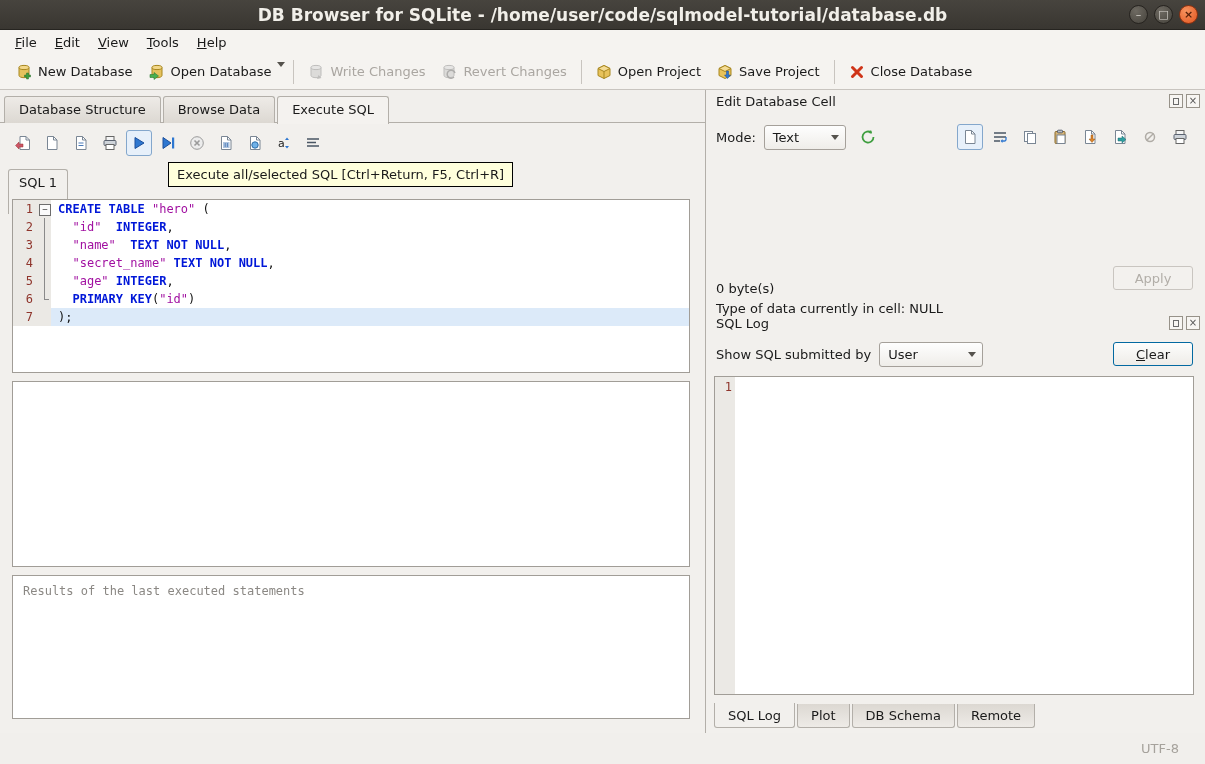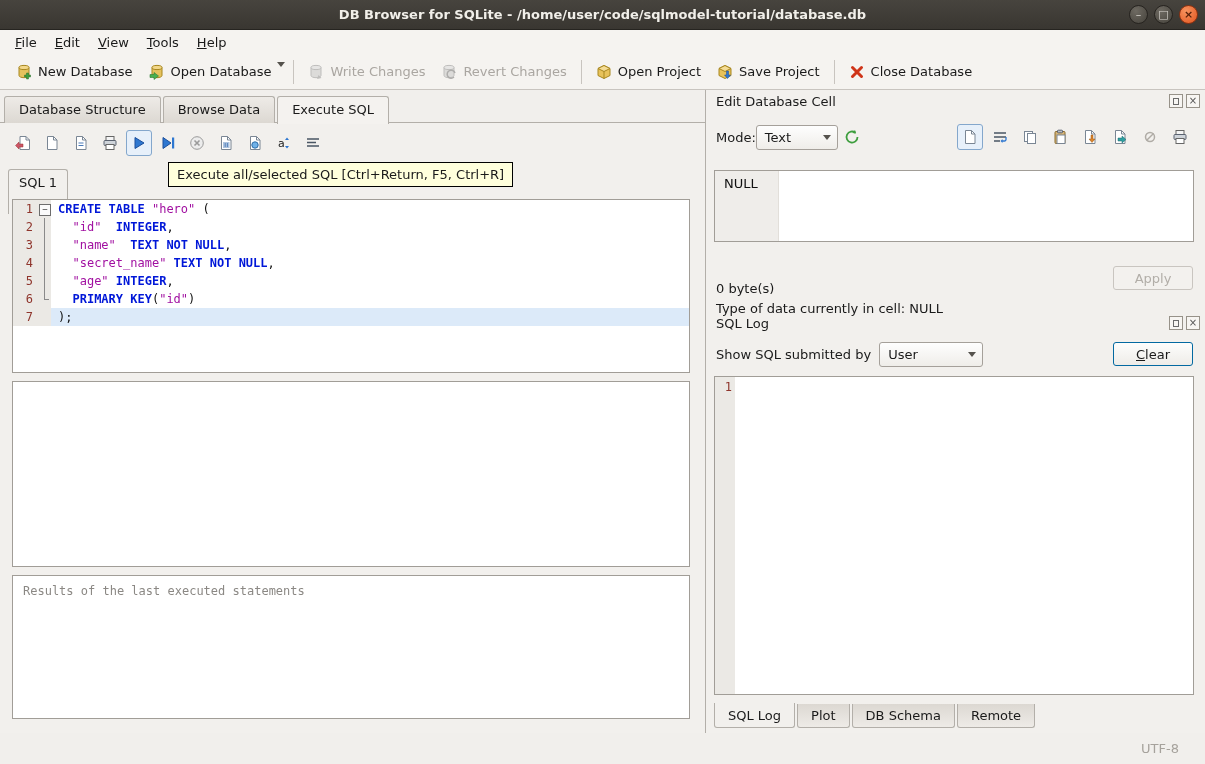--- a/index.html
+++ b/index.html
@@ -9,21 +9,21 @@
     font-family: "DejaVu Sans", sans-serif;
     font-size: 13px;
     color: #1a1a1a;
     background: #f1efec;
     overflow: hidden;
   }
   
   .titlebar { position:absolute; top:0; left:0; right:0; height:30px;
     background: linear-gradient(#47443e,#393631); border-bottom:1px solid #262420; }
   .titlebar .title { position:absolute; left:0; right:0; top:0; line-height:30px;
-    text-align:center; font-weight:bold; color:#f1efe9; font-size:13px; }
+    text-align:center; font-weight:bold; color:#f1efe9; font-size:17px; }
   .winbtns { position:absolute; right:7px; top:5px; display:flex; gap:6px; }
   .winbtn { width:19px; height:19px; border-radius:50%; border:1px solid #26231f;
     background: radial-gradient(circle at 35% 30%, #6e6a62, #45423b);
     color:#d8d5cf; font-size:11px; line-height:17px; text-align:center; }
   .winbtn.close { background: radial-gradient(circle at 35% 30%, #f7935f, #e2551f);
     border-color:#8e3110; color:#57200a; font-weight:bold; }
   
   .menubar { position:absolute; top:30px; left:0; right:0; height:24px;
     background:#f5f3f0; display:flex; align-items:center; padding-left:6px;text-align:right; }
   .menu-item { display:inline-block; padding:3px 9px; }
@@ -367,21 +367,21 @@
 <div class="tooltip">Execute all/selected SQL [Ctrl+Return, F5, Ctrl+R]</div>
 
 <div class="right-panel">
 
   <div class="dock-header" style="top:4px;">Edit Database Cell</div>
   <div class="dock-btns" style="top:4px;">
     <div class="dock-btn float"></div>
     <div class="dock-btn">×</div>
   </div>
 
-  <div style="position:absolute; top:34px; left:10px; display:flex; align-items:center; ">
+  <div style="position:absolute; top:34px; left:10px; display:flex; align-items:center; gap:8px;">
     <span>Mode:</span>
     <div class="combo" style="width:82px;">
       <span>Text</span>
       <span class="caret-zone">
           <span class="caret-down"></span>
         </span>
     </div>
     <div class="ibtn" style="width:28px;">
       <span class="icon">
         <svg viewBox="0 0 16 16" width="16" height="16">
@@ -457,26 +457,20 @@
       <span class="icon">
         <svg viewBox="0 0 16 16" width="16" height="16">
             <rect x="4" y="1.5" width="8" height="4" fill="#f4f4f4" stroke="#666"></rect>
             <rect x="2" y="5.5" width="12" height="5" rx="1" fill="#cfd4da" stroke="#5a6270"></rect>
             <rect x="4" y="9.5" width="8" height="5" fill="#fff" stroke="#666"></rect>
           </svg>
       </span>
     </div>
   </div>
 
-  <div class="cell-editor">
-    <div class="cell-gutter">
-      <span>NULL</span>
-    </div>
-    <div style="flex:1; background:#fff;"></div>
-  </div>
 
   <div class="loginfo" style="position:absolute; top:168px; left:10px;margin-top:43px;">Type of data currently in cell: NULL</div>
   <div class="loginfo" style="position:absolute; top:191px; left:10px;">0 byte(s)</div>
   <div class="btn disabled" style="position:absolute; top:176px; right:12px; width:80px;">Apply</div>
 
   <div class="dock-header" style="top:226px;">SQL Log</div>
   <div class="dock-btns" style="top:226px;">
     <div class="dock-btn float"></div>
     <div class="dock-btn">×</div>
   </div>

